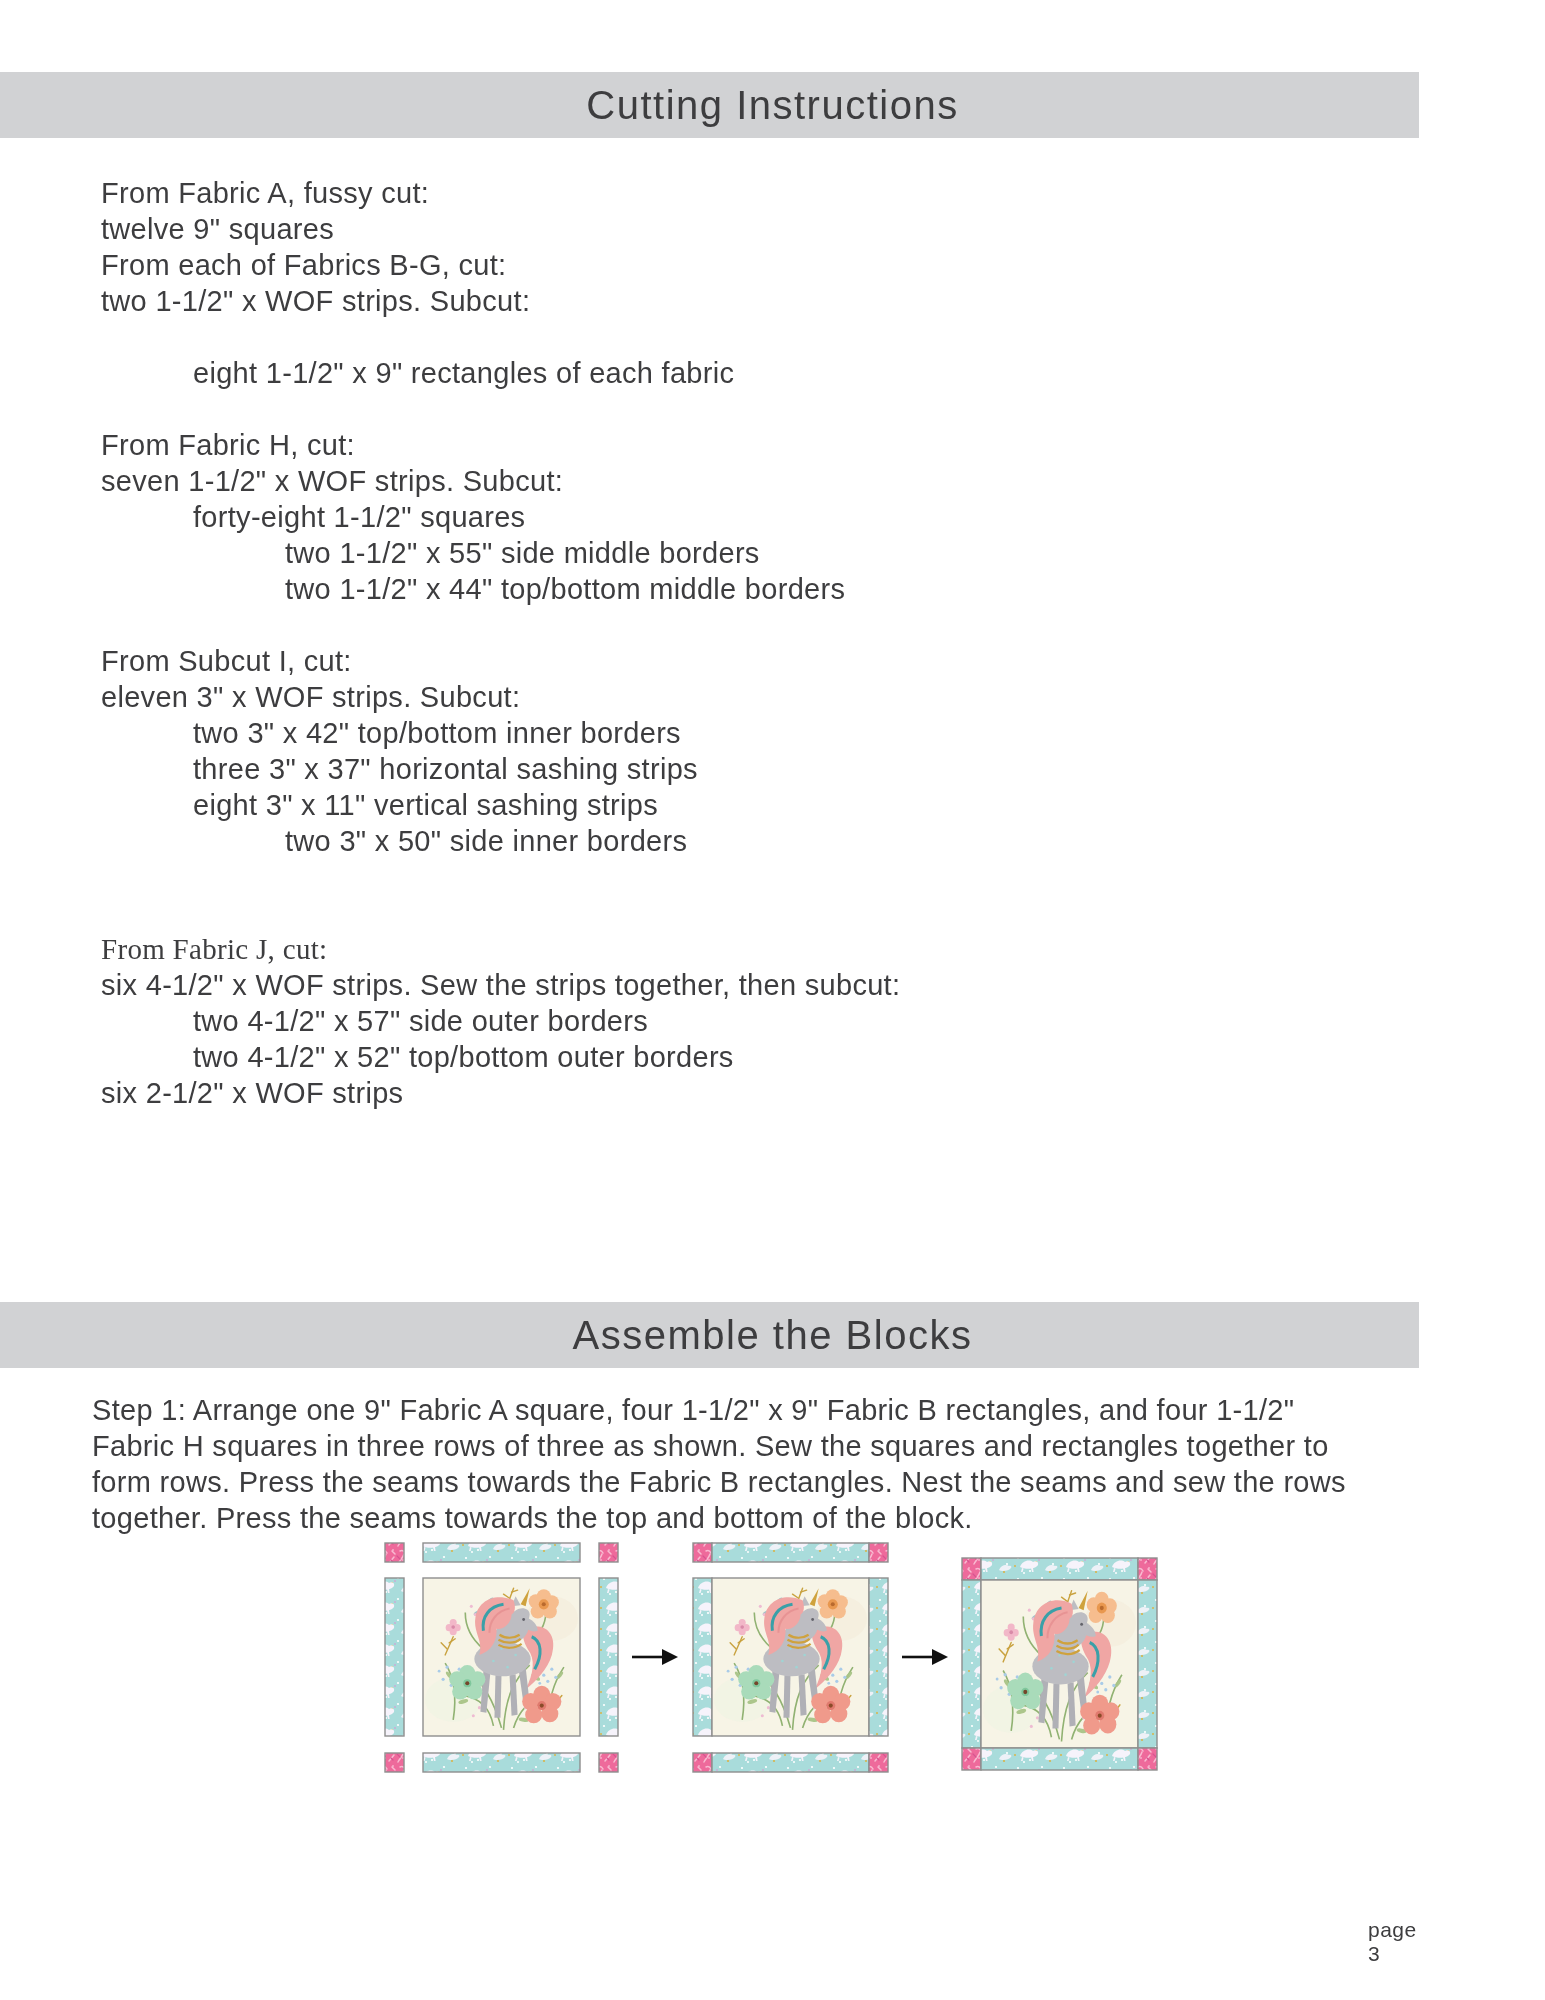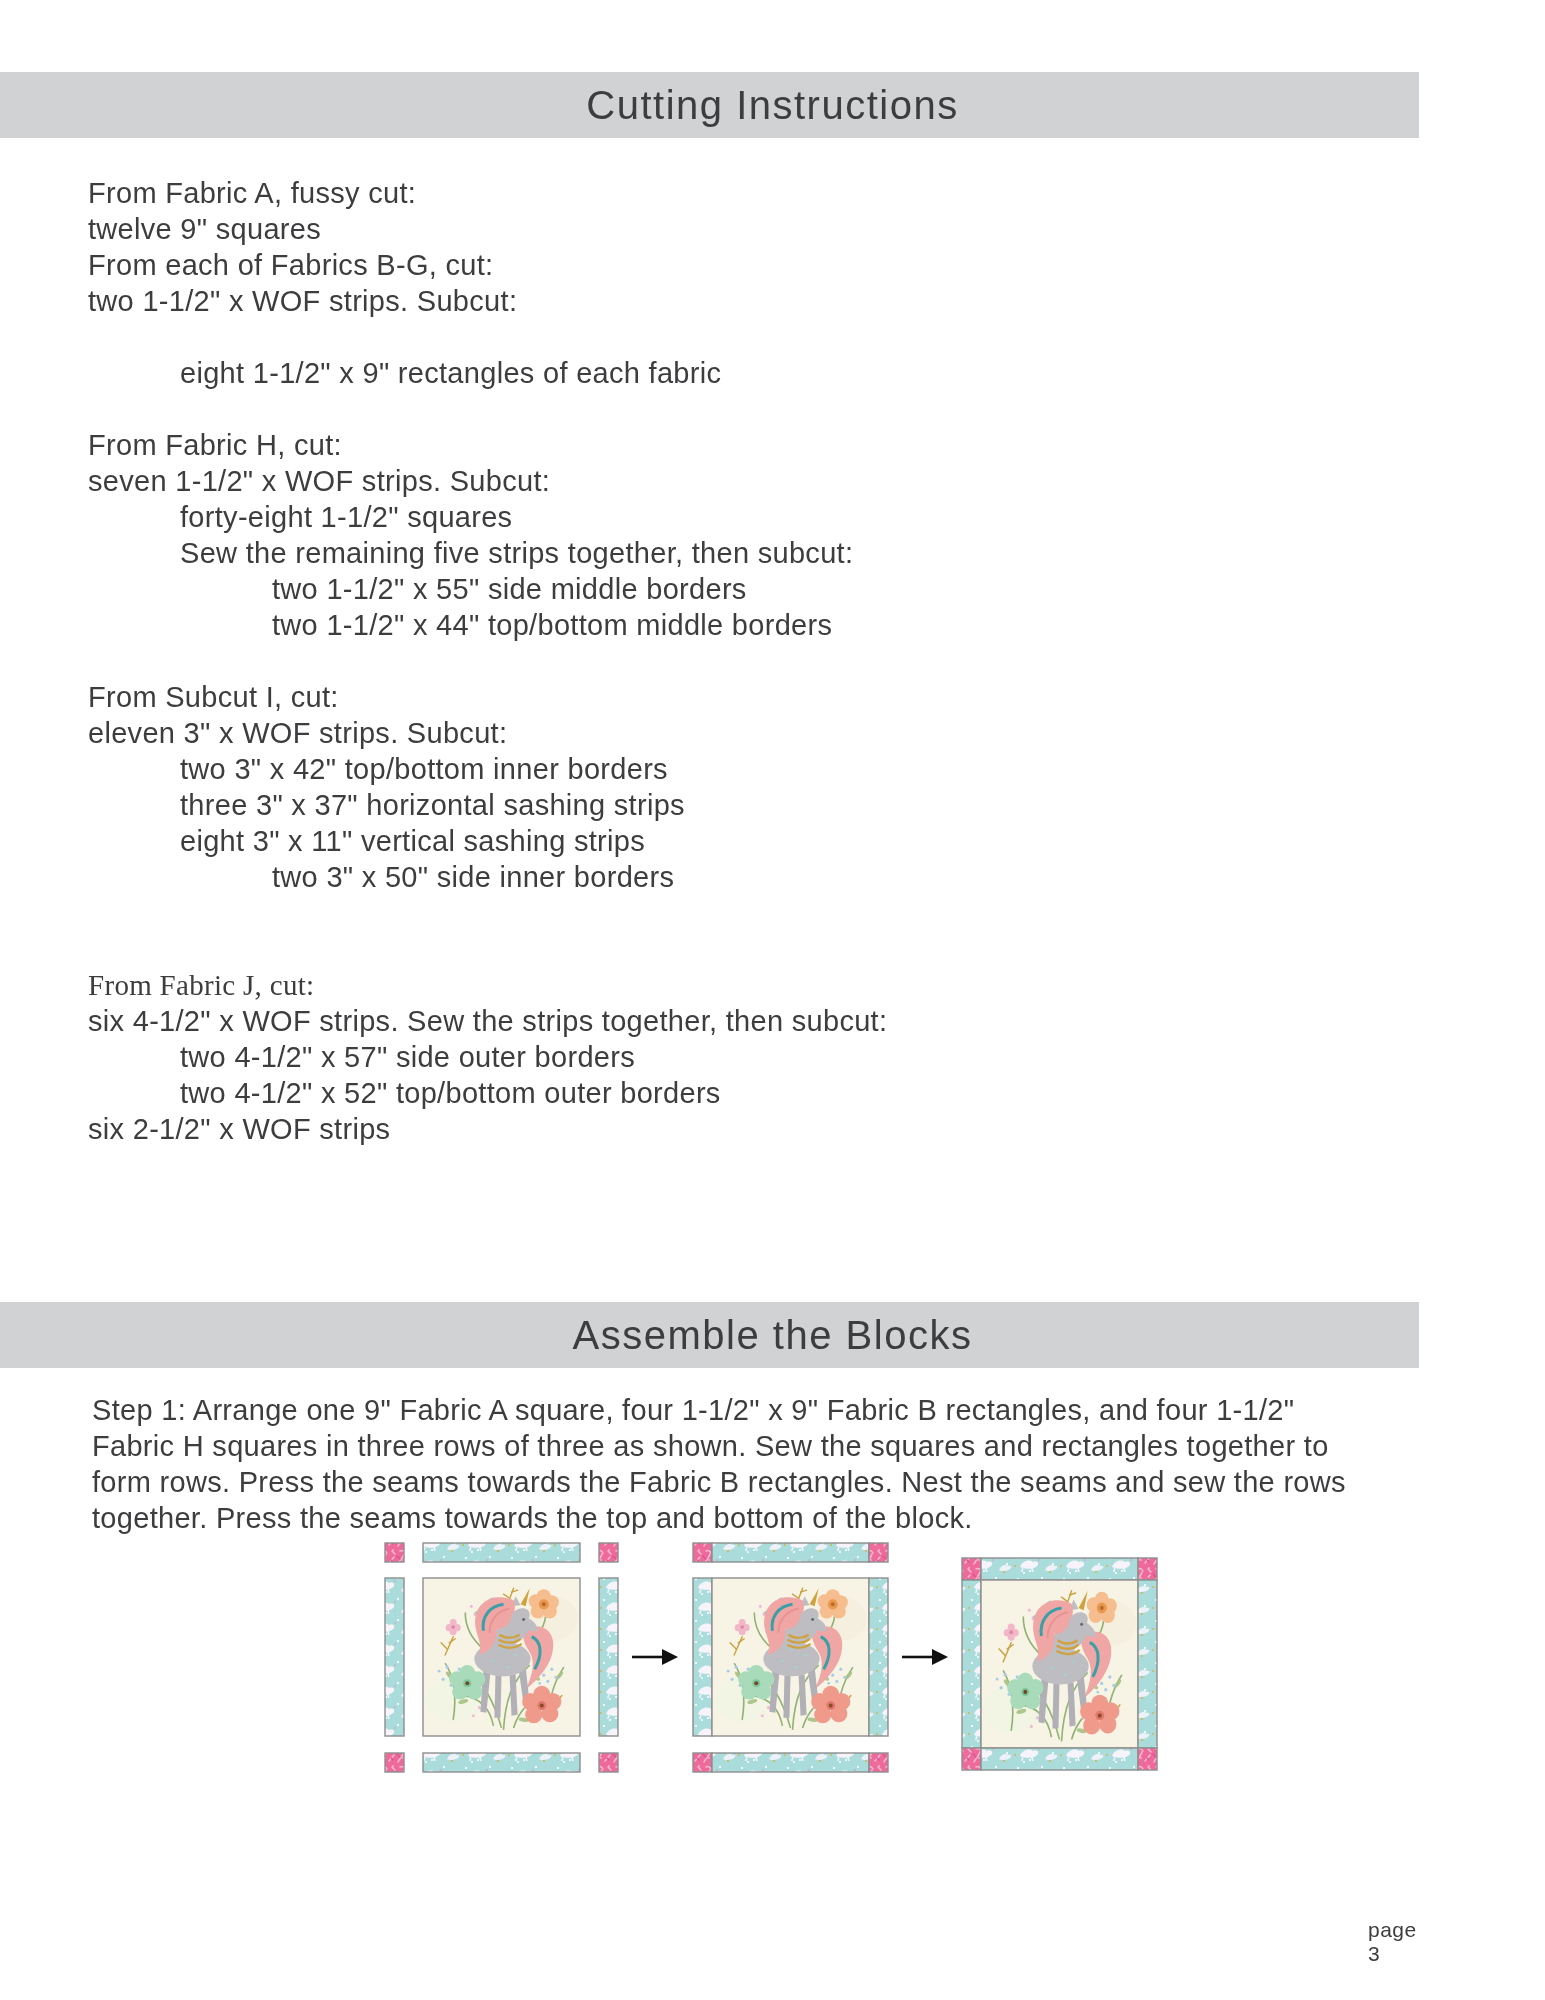--- a/index.html
+++ b/index.html
@@ -11,21 +11,21 @@
   }
   .section-bar{
     position:absolute;left:0;width:1545px;height:66px;
     background:var(--section-bar,#d1d2d4);
     display:flex;align-items:center;justify-content:center;
     font-size:40px;letter-spacing:1.5px;font-weight:400;
   }
   .bar-cutting{top:72px;}
   .bar-assemble{top:1302px;}
   .cutting-body{
-    position:absolute;left:88px;top:175px;
+    position:absolute;left:101px;top:175px;
     font-size:29px;line-height:36px;letter-spacing:.3px;
   }
   .ln{white-space:pre;}
   .ind1{margin-left:92px;}
   .ind2{margin-left:184px;}
   .gap1{margin-top:36px;}
   .gap2{margin-top:72px;font-family:Liberation Serif, serif;}
   .step1{
     position:absolute;left:92px;top:1392px;width:1430px;
     font-size:29px;line-height:36px;letter-spacing:.3px;
@@ -54,21 +54,20 @@
 
   <div class="cutting-body">
     <div class="ln">From Fabric A, fussy cut:</div>
     <div class="ln">twelve 9" squares</div>
     <div class="ln">From each of Fabrics B-G, cut:</div>
     <div class="ln">two 1-1/2" x WOF strips. Subcut:</div>
     <div class="ln ind1 gap1">eight 1-1/2" x 9" rectangles of each fabric</div>
     <div class="ln gap1">From Fabric H, cut:</div>
     <div class="ln">seven 1-1/2" x WOF strips. Subcut:</div>
     <div class="ln ind1">forty-eight 1-1/2" squares</div>
-    <div class="ln ind1">Sew the remaining five strips together, then subcut:</div>
     <div class="ln ind2">two 1-1/2" x 55" side middle borders</div>
     <div class="ln ind2">two 1-1/2" x 44" top/bottom middle borders</div>
     <div class="ln gap1">From Subcut I, cut:</div>
     <div class="ln">eleven 3" x WOF strips. Subcut:</div>
     <div class="ln ind1">two 3" x 42" top/bottom inner borders</div>
     <div class="ln ind1">three 3" x 37" horizontal sashing strips</div>
     <div class="ln ind1">eight 3" x 11" vertical sashing strips</div>
     <div class="ln ind2">two 3" x 50" side inner borders</div>
     <div class="ln gap2">From Fabric J, cut:</div>
     <div class="ln">six 4-1/2" x WOF strips. Sew the strips together, then subcut:</div>

